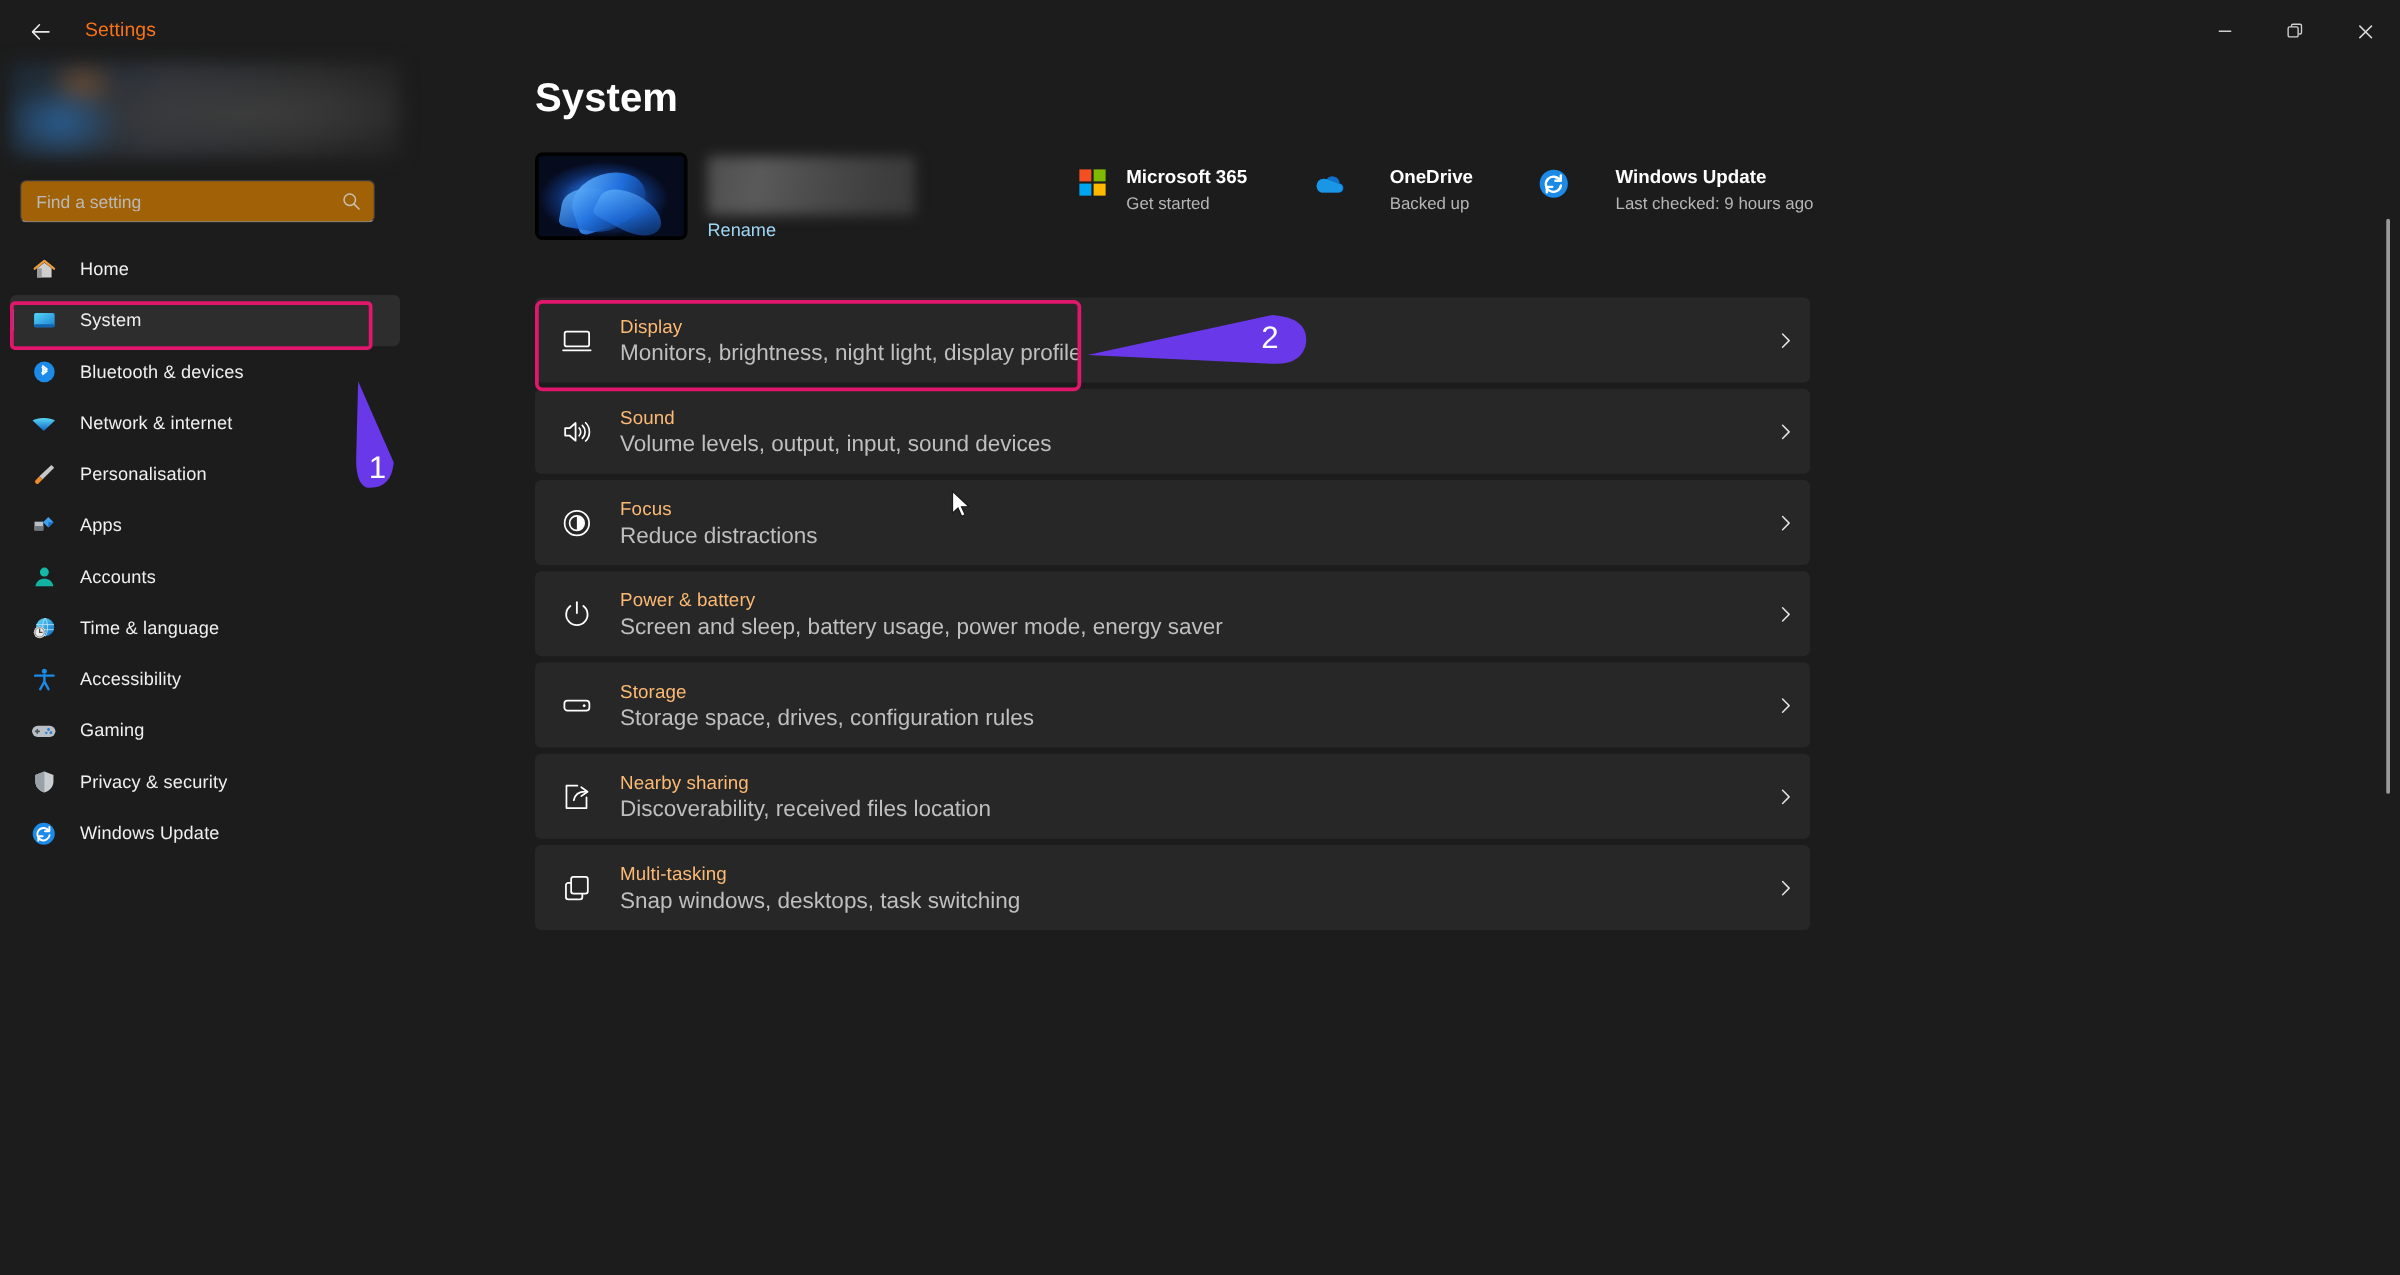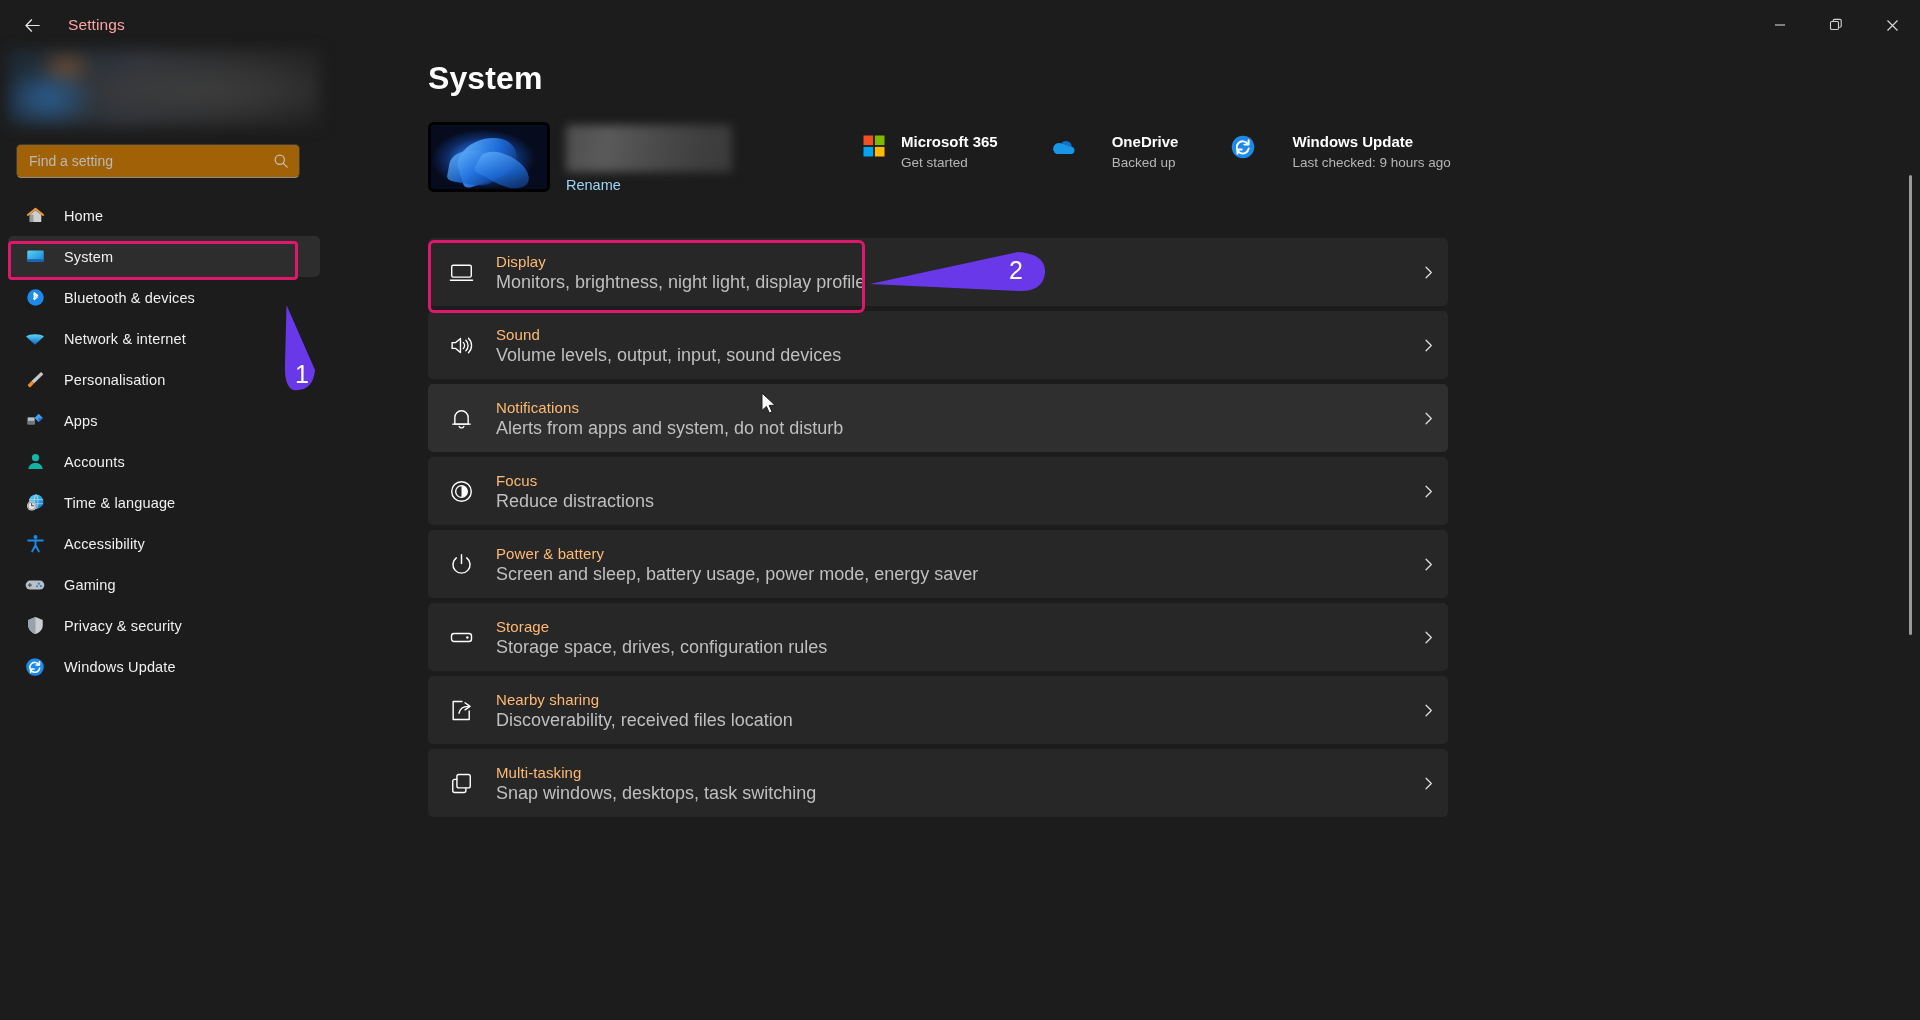--- a/index.html
+++ b/index.html
@@ -16,21 +16,21 @@
   .titlebar {
     position: absolute; top: 0; left: 0; width: 1920px; height: 50px;
     display: flex; align-items: center;
   }
   .back-btn {
     width: 44px; height: 36px; margin-left: 10px;
     display: flex; align-items: center; justify-content: center;
     border-radius: 5px; cursor: pointer;
   }
   .win-title {
-    margin-left: 14px; font-size: 15.5px; color: #fca5a5; letter-spacing: .1px;
+    margin-left: 14px; font-size: 15.5px; color: #f97316; letter-spacing: .1px;
   }
   .wincontrols {
     position: absolute; right: 0; top: 0; height: 50px; display: flex;
   }
   .wc {
     width: 56px; height: 50px; display: flex; align-items: center; justify-content: center;
     cursor: pointer;
   }
   .wc svg { display: block; }
 
@@ -466,38 +466,20 @@
           <span class="row-title" style="display:block">Sound</span>
           <span class="row-sub" style="display:block">Volume levels, output, input, sound devices</span>
         </span>
         <span class="chev">
           <svg width="15" height="15" viewBox="0 0 16 16">
             <path d="M5.4 2.4 L11 8 L5.4 13.6" fill="none" stroke="#e2e2e2" stroke-width="1.3" stroke-linecap="round" stroke-linejoin="round"></path>
           </svg>
         </span>
       </div>
 
-      <div class="row hovered">
-        <span class="row-icon">
-          <svg width="25" height="25" viewBox="0 0 24 24">
-            <path d="M5.6 17.4 V11 A6.4 6.4 0 0 1 18.4 11 V17.4 Z" fill="none" stroke="#ffffff" stroke-width="1.35" stroke-linejoin="round"></path>
-            <path d="M3.6 17.4 H20.4" stroke="#ffffff" stroke-width="1.35" stroke-linecap="round"></path>
-            <path d="M9.8 19.6 A2.4 2.4 0 0 0 14.2 19.6" fill="none" stroke="#ffffff" stroke-width="1.3" stroke-linecap="round"></path>
-          </svg>
-        </span>
-        <span class="row-text">
-          <span class="row-title" style="display:block">Notifications</span>
-          <span class="row-sub" style="display:block">Alerts from apps and system, do not disturb</span>
-        </span>
-        <span class="chev">
-          <svg width="15" height="15" viewBox="0 0 16 16">
-            <path d="M5.4 2.4 L11 8 L5.4 13.6" fill="none" stroke="#e2e2e2" stroke-width="1.3" stroke-linecap="round" stroke-linejoin="round"></path>
-          </svg>
-        </span>
-      </div>
 
       <div class="row">
         <span class="row-icon">
           <svg width="25" height="25" viewBox="0 0 24 24">
             <circle cx="12" cy="12" r="9.4" fill="none" stroke="#ffffff" stroke-width="1.35"></circle>
             <circle cx="12" cy="12" r="5.6" fill="none" stroke="#ffffff" stroke-width="1.3"></circle>
             <path d="M12 6.4 A5.6 5.6 0 0 1 12 17.6 Z" fill="#ffffff"></path>
           </svg>
         </span>
         <span class="row-text">

